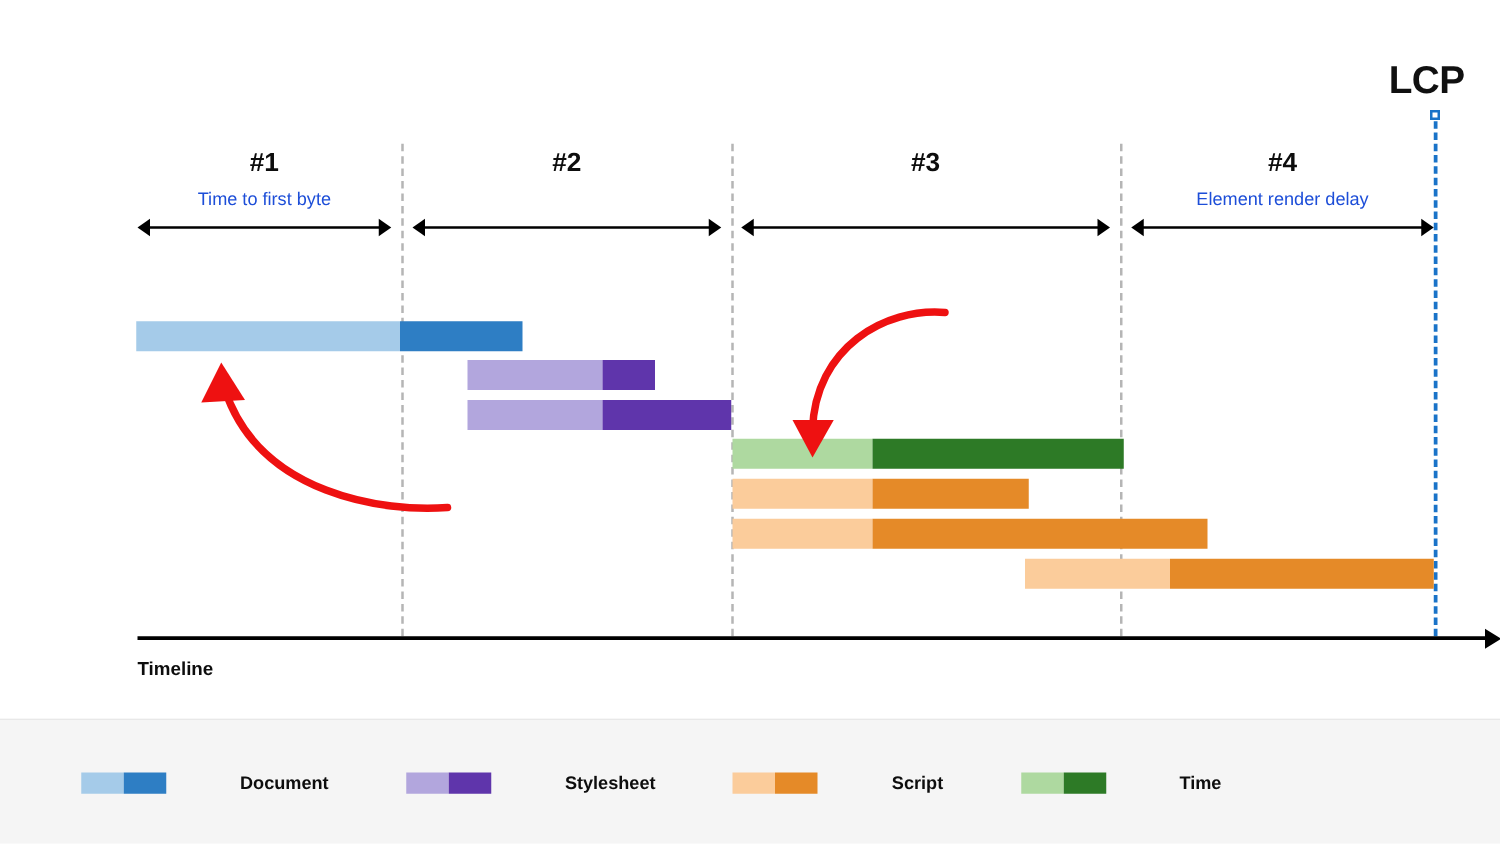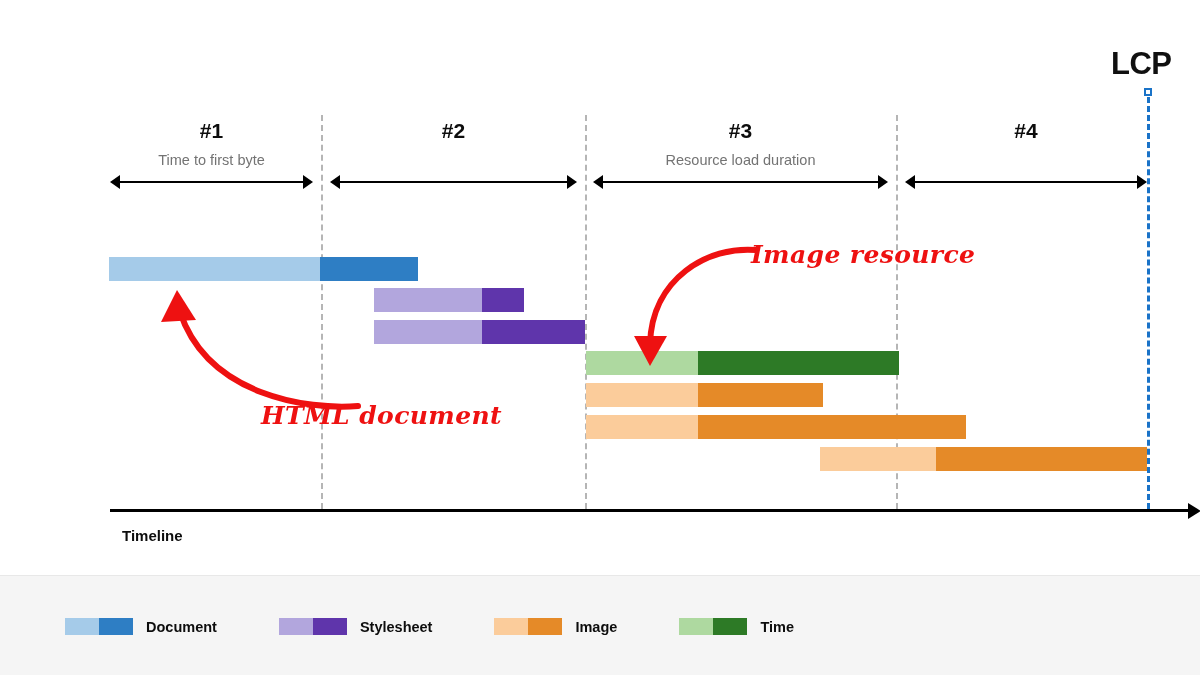--- a/index.html
+++ b/index.html
@@ -65,21 +65,21 @@
     font-size: 21px;
     font-weight: bold;
     color: #0d0d0d;
     line-height: 1;
     margin-bottom: 12px;
     white-space: nowrap;
   }
   .phase-label {
     font-size: 14.5px;
     font-weight: 400;
-    color: #737373;
+    color: #1d4ed8;
     line-height: 1.1;
     white-space: nowrap;
   }
 
   .arrow-row {
     position: absolute;
     height: 14px;
   }
   .arrow-row .shaft {
     position: absolute;
@@ -174,20 +174,21 @@
     width: 68px;
     height: 17px;
     margin-right: 13px;
   }
   .legend-swatch span { width: 50%; height: 100%; }
   .legend-text {
     font-size: 14.5px;
     font-weight: bold;
     color: #0d0d0d;
     white-space: nowrap;
+    margin-left: 46px;
   }
 </style>
 </head>
 <body>
 
 <div id="stage">
 
   <div id="plot">
 
     <div class="lcp-label" style="left: 1063px; top: 46px;">LCP</div>
@@ -212,30 +213,30 @@
       <div class="phase-num">#2</div>
     </div>
     <div class="arrow-row" style="left: 282px; width: 247px; top: 175px;">
       <span class="head left"></span>
         <span class="shaft"></span>
         <span class="head right"></span>
     </div>
 
     <div class="phase" style="left: 545px; width: 295px; top: 120px;">
       <div class="phase-num">#3</div>
-      <div class="phase-label">Resource load duration</div>
     </div>
     <div class="arrow-row" style="left: 545px; width: 295px; top: 175px;">
       <span class="head left"></span>
         <span class="shaft"></span>
         <span class="head right"></span>
     </div>
 
     <div class="phase" style="left: 857px; width: 242px; top: 120px;">
       <div class="phase-num">#4</div>
+      <div class="phase-label">Element render delay</div>
     </div>
     <div class="arrow-row" style="left: 857px; width: 242px; top: 175px;">
       <span class="head left"></span>
         <span class="shaft"></span>
         <span class="head right"></span>
     </div>
 
     <div class="bar" style="left: 61px; top: 257px; width: 309px;">
       <span class="seg light" style="width: 211px; background: rgb(165, 203, 233);"></span>
       <span class="seg dark" style="width: 98px; background: rgb(46, 126, 196);"></span>
@@ -260,33 +261,31 @@
       <span class="seg light" style="width: 112px; background: rgb(251, 204, 155);"></span>
       <span class="seg dark" style="width: 268px; background: rgb(229, 138, 40);"></span>
     </div>
     <div class="bar" style="left: 772px; top: 447px; width: 327px;">
       <span class="seg light" style="width: 116px; background: rgb(251, 204, 155);"></span>
       <span class="seg dark" style="width: 211px; background: rgb(229, 138, 40);"></span>
     </div>
 
     <div class="axis-line" style="left: 62px; top: 509px; width: 1078px; background: rgb(0, 0, 0);"></div>
     <div class="axis-head" style="left: 1140px; top: 503px;"></div>
-    <div class="axis-caption" style="left: 74px; top: 527px;">Timeline</div>
+    <div class="axis-caption" style="left: 62px; top: 527px;">Timeline</div>
 
     <svg class="annot-svg" style="left:110px; top:288px;" width="210" height="125" viewBox="0 0 210 125">
       <path d="M200,118 C150,122 50,108 22,24" stroke="#ee1111" stroke-width="6" fill="none" stroke-linecap="round"></path>
       <polygon points="19,2 38,32 3,34" fill="#ee1111"></polygon>
     </svg>
-    <div class="annot" style="left: 213px; top: 401px;">HTML document</div>
 
     <svg class="annot-svg" style="left:590px; top:240px;" width="125" height="130" viewBox="0 0 125 130">
       <path d="M118,10 C70,6 14,38 12,104" stroke="#ee1111" stroke-width="6" fill="none" stroke-linecap="round"></path>
       <polygon points="12,126 -4,96 29,96" fill="#ee1111"></polygon>
     </svg>
-    <div class="annot" style="left: 703px; top: 240px;">Image resource</div>
 
   </div>
 
   <div id="legend" style="background: rgb(245, 245, 245);">
     <div class="legend-items">
       <div class="legend-item">
         <span class="legend-swatch">
           <span style="background: rgb(165, 203, 233);"></span>
             <span style="background: rgb(46, 126, 196);"></span>
         </span>
@@ -297,21 +296,21 @@
           <span style="background: rgb(178, 166, 221);"></span>
             <span style="background: rgb(95, 53, 171);"></span>
         </span>
         <span class="legend-text">Stylesheet</span>
       </div>
       <div class="legend-item">
         <span class="legend-swatch">
           <span style="background: rgb(251, 204, 155);"></span>
             <span style="background: rgb(229, 138, 40);"></span>
         </span>
-        <span class="legend-text">Image</span>
+        <span class="legend-text">Script</span>
       </div>
       <div class="legend-item">
         <span class="legend-swatch">
           <span style="background: rgb(174, 217, 160);"></span>
             <span style="background: rgb(45, 122, 38);"></span>
         </span>
         <span class="legend-text">Time</span>
       </div>
     </div>
   </div>

